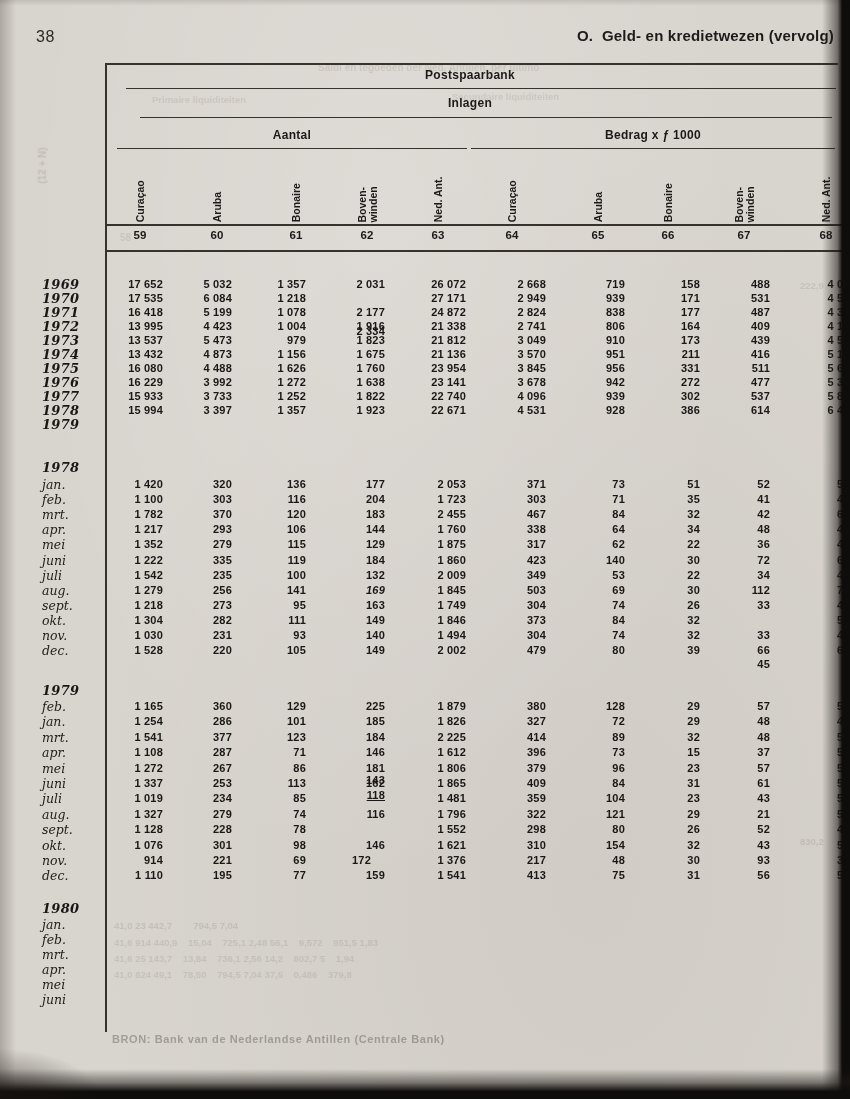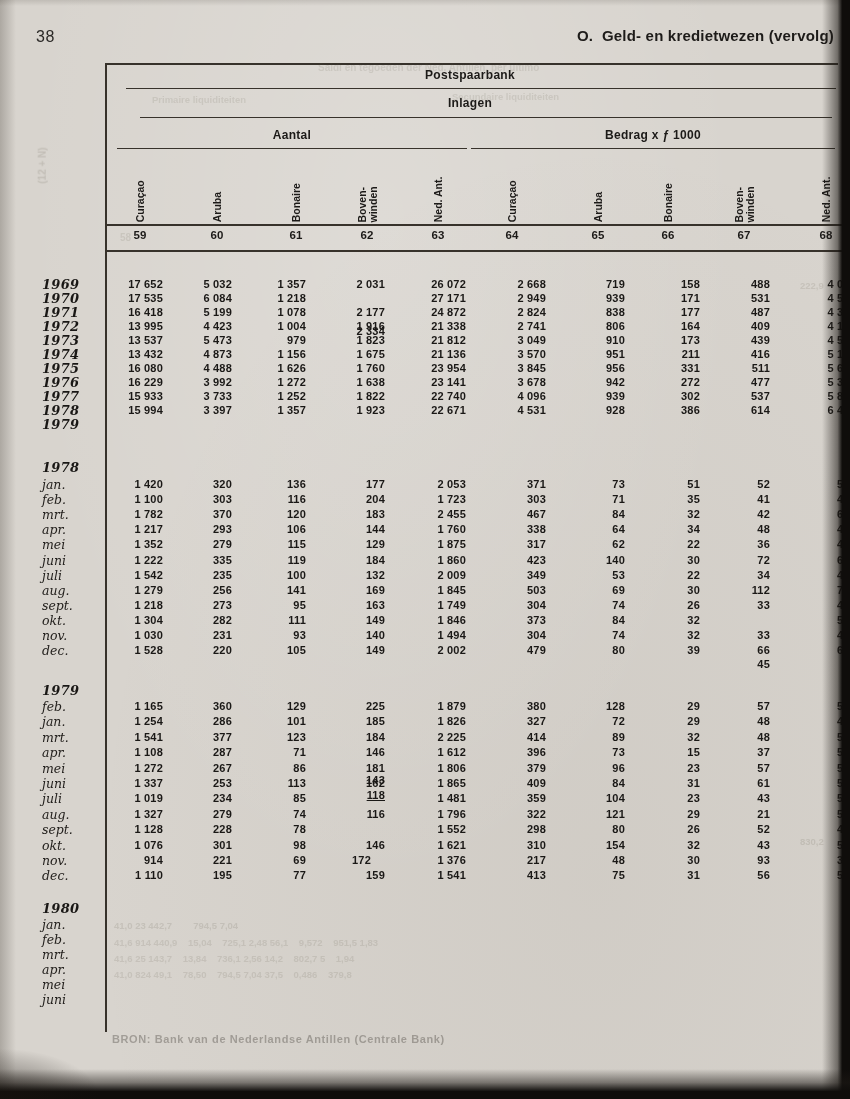--- a/index.html
+++ b/index.html
@@ -283,21 +283,21 @@
       <div class="num" style="left: 356px; top: 568.6px;">2 009</div>
       <div class="num" style="left: 436px; top: 568.6px;">349</div>
       <div class="num" style="left: 515px; top: 568.6px;">53</div>
       <div class="num" style="left: 590px; top: 568.6px;">22</div>
       <div class="num" style="left: 660px; top: 568.6px;">34</div>
       <div class="num" style="left: 746px; top: 568.6px;">458</div>
       <div class="mlab" style="top: 583.7px;">aug.</div>
       <div class="num" style="left: 53px; top: 583.7px;">1 279</div>
       <div class="num" style="left: 122px; top: 583.7px;">256</div>
       <div class="num" style="left: 196px; top: 583.7px;">141</div>
-      <div class="num" style="left: 275px; top: 583.7px;">169</div>
+      <div class="num" style="left: 275px; top: 583.7px; font-style: italic;">169</div>
       <div class="num" style="left: 356px; top: 583.7px;">1 845</div>
       <div class="num" style="left: 436px; top: 583.7px;">503</div>
       <div class="num" style="left: 515px; top: 583.7px;">69</div>
       <div class="num" style="left: 590px; top: 583.7px;">30</div>
       <div class="num" style="left: 660px; top: 583.7px;">112</div>
       <div class="num" style="left: 746px; top: 583.7px;">714</div>
       <div class="mlab" style="top: 598.8px;">sept.</div>
       <div class="num" style="left: 53px; top: 598.8px;">1 218</div>
       <div class="num" style="left: 122px; top: 598.8px;">273</div>
       <div class="num" style="left: 196px; top: 598.8px;">95</div>

